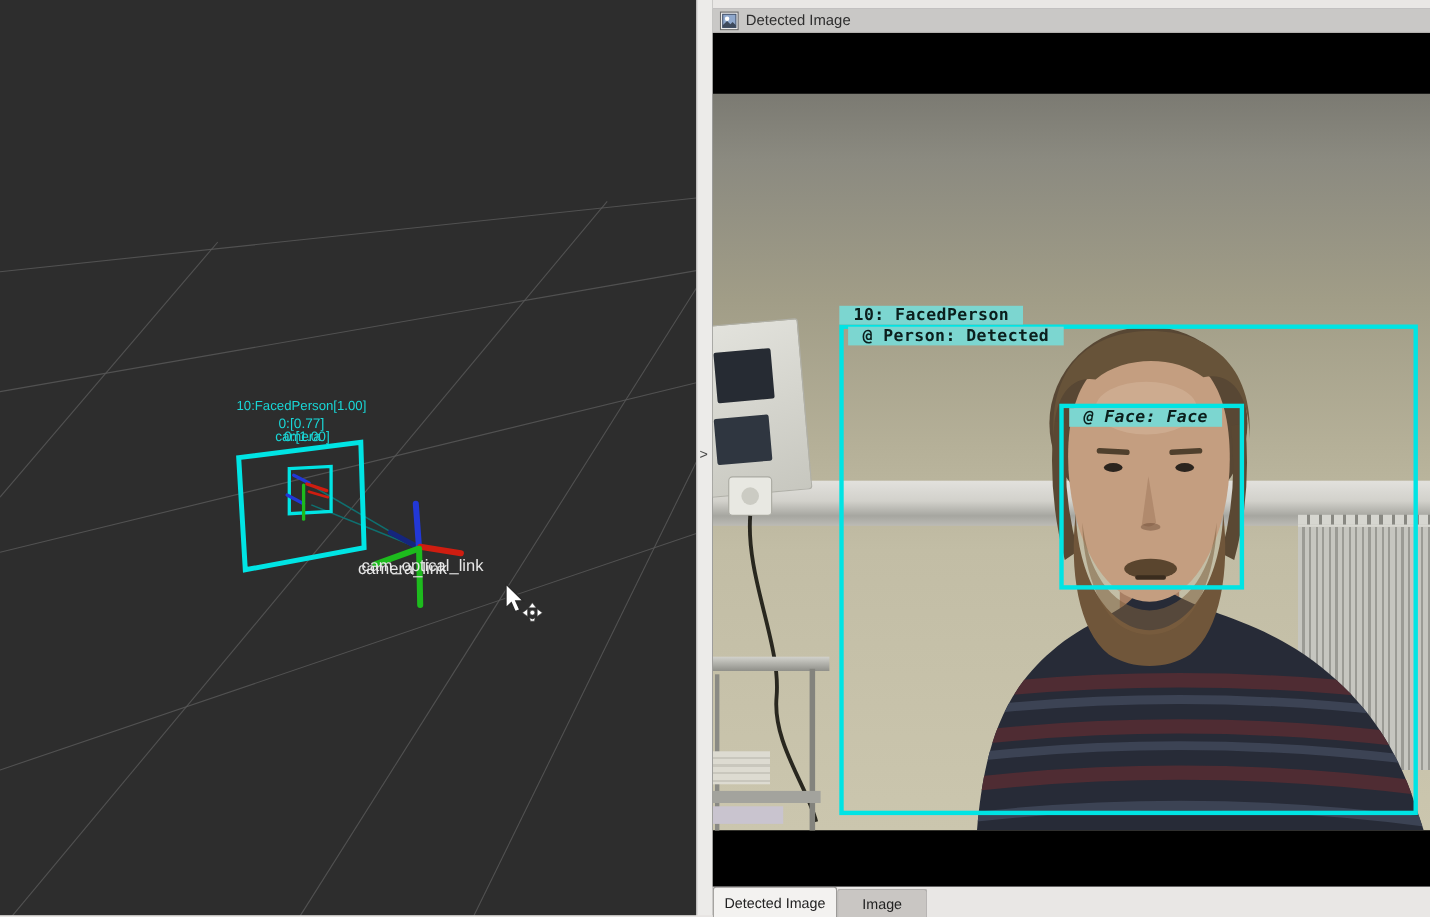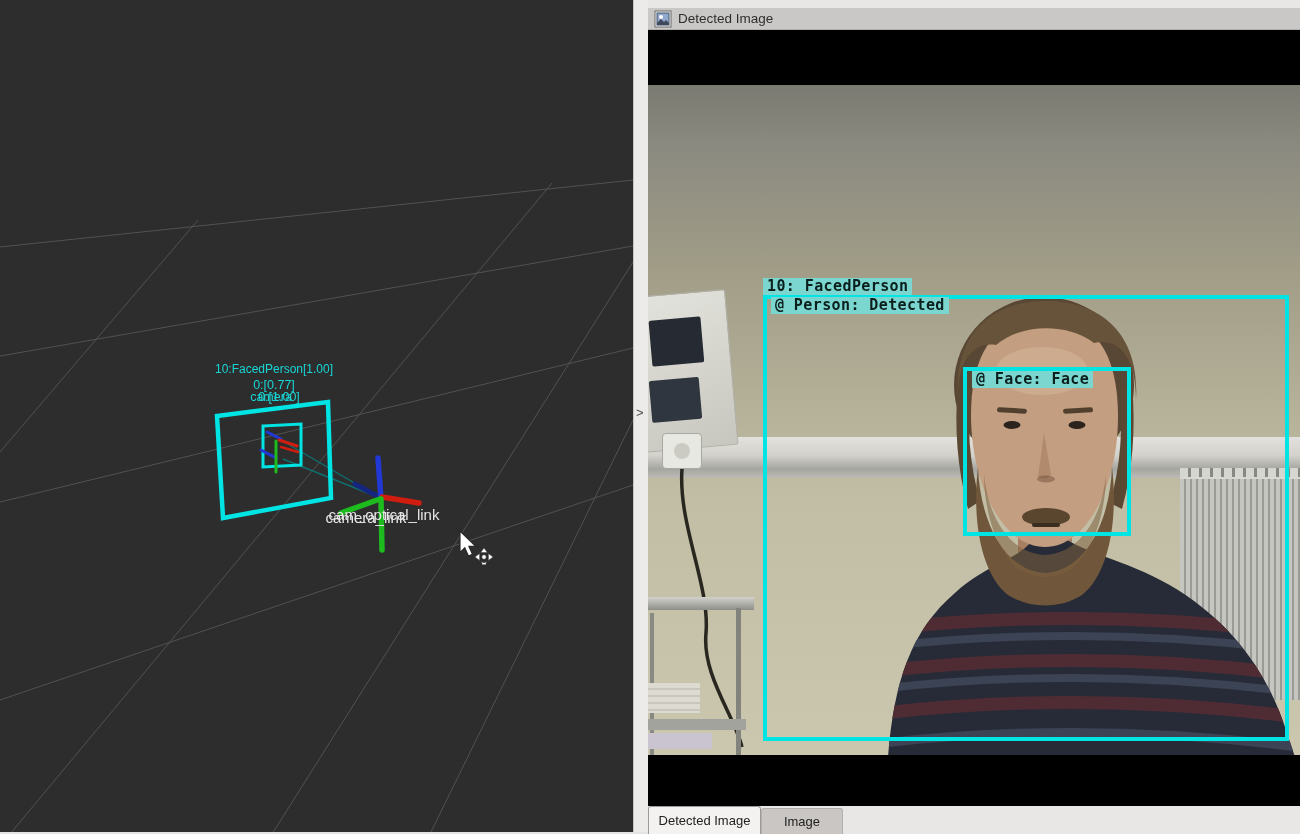--- a/index.html
+++ b/index.html
@@ -64,21 +64,21 @@
   .rad-caps{position:absolute;left:0;top:0;width:120px;height:9px;
             background:repeating-linear-gradient(90deg,#d6d6d0 0 8px,#888882 8px 11px);}
   .rad-body{position:absolute;left:0;top:9px;width:120px;height:223px;border-top:2px solid #d8d8d2;
             background:repeating-linear-gradient(90deg,#c6c6c0 0 4px,#9b9b95 4px 6px);box-sizing:border-box;}
   .person-svg{position:absolute;left:0;top:0;}
 
   
   .det-box{position:absolute;border:4px solid var(--accent-cyan,#00e4e4);box-sizing:border-box;}
   .chip{position:absolute;background:var(--chip-bg,#7cd6d0);color:var(--chip-text,#0b1f1d);
         font-family:"DejaVu Sans Mono",monospace;font-weight:700;font-size:15px;line-height:17px;
-        letter-spacing:.4px;height:17px;padding:0 4px;white-space:nowrap;}
+        letter-spacing:.4px;height:17px;padding:0 13px;white-space:nowrap;}
 
   
   .tabbar{position:absolute;left:648px;top:806px;width:652px;height:28px;background:var(--panel-bg,#e9e7e5);}
   .tab{position:absolute;box-sizing:border-box;text-align:center;font-size:13px;color:#222;
        border-radius:3px 3px 0 0;cursor:pointer;}
   .tab.active{left:0;top:0;width:113px;height:28px;background:var(--tab-active-bg,#f3f2f0);
               border:1px solid #9c9a98;border-bottom:none;line-height:27px;}
   .tab.inactive{left:113px;top:2px;width:82px;height:26px;background:var(--tab-inactive-bg,#c9c6c3);
               border:1px solid #b2b0ae;border-bottom:none;line-height:25px;}
   .win-bottom{position:absolute;left:0;top:832px;width:648px;height:2px;background:#e6e4e2;}
@@ -229,21 +229,21 @@
       <rect x="415" y="323" width="30" height="5" rx="2.5" fill="#50402d" transform="rotate(-3 430 325)"></rect>
 
       <path d="M396,348 L403,390 Q398,396 390,392 Z" fill="#785032" opacity="0.25"></path>
       <ellipse cx="398" cy="394" rx="9" ry="3.5" fill="#503220" opacity="0.35"></ellipse>
     </svg>
 
     <div class="det-box" style="left:115px;top:210px;width:526px;height:446px;"></div>
     <div class="det-box" style="left:315px;top:282px;width:168px;height:169px;"></div>
     <div class="chip" style="left:115px;top:193px;">10: FacedPerson</div>
     <div class="chip" style="left:123px;top:212px;">@ Person: Detected</div>
-    <div class="chip" style="left:324px;top:286px;">@ Face: Face</div>
+    <div class="chip" style="left:324px;top:286px;font-style:italic;">@ Face: Face</div>
   </div>
 </div>
 
 <div class="tabbar">
   <div class="tab active">Detected Image</div>
   <div class="tab inactive">Image</div>
 </div>
 
 <div class="win-bottom"></div>
 

